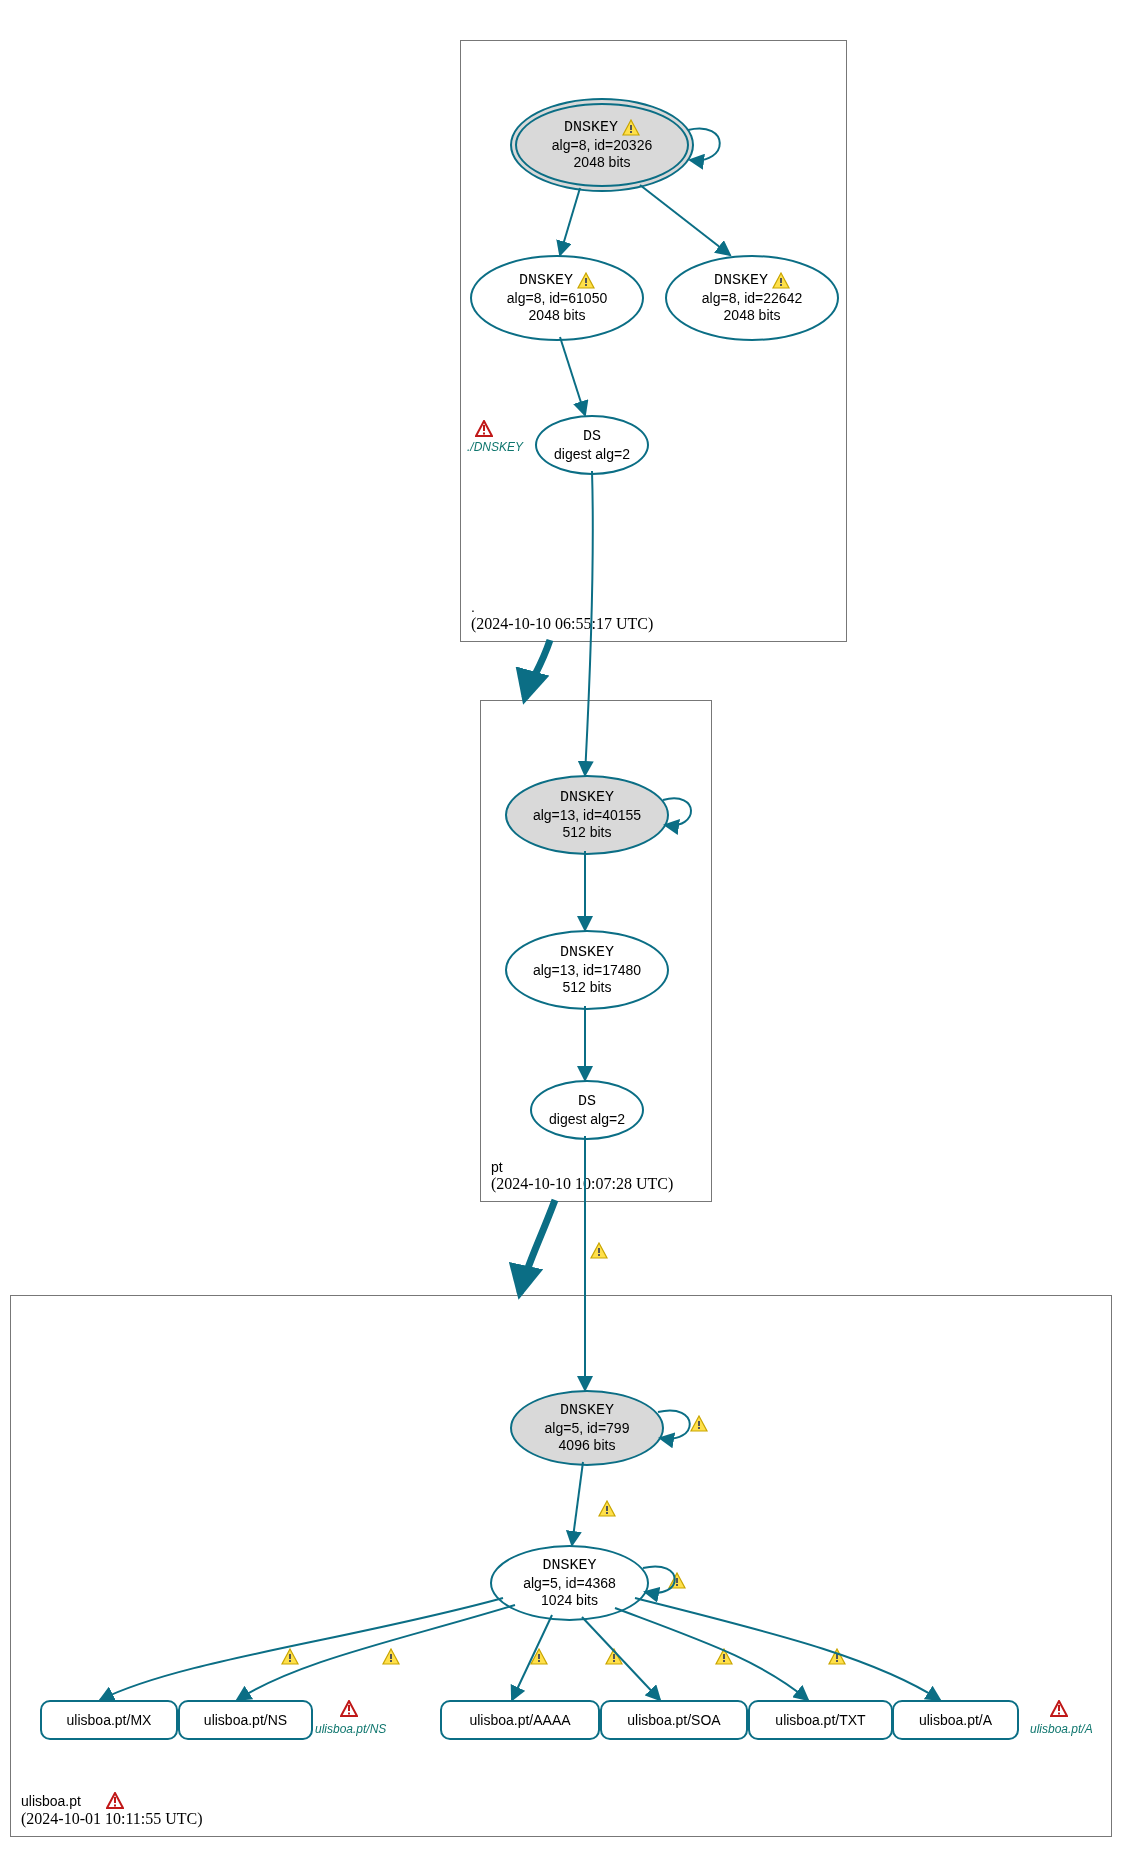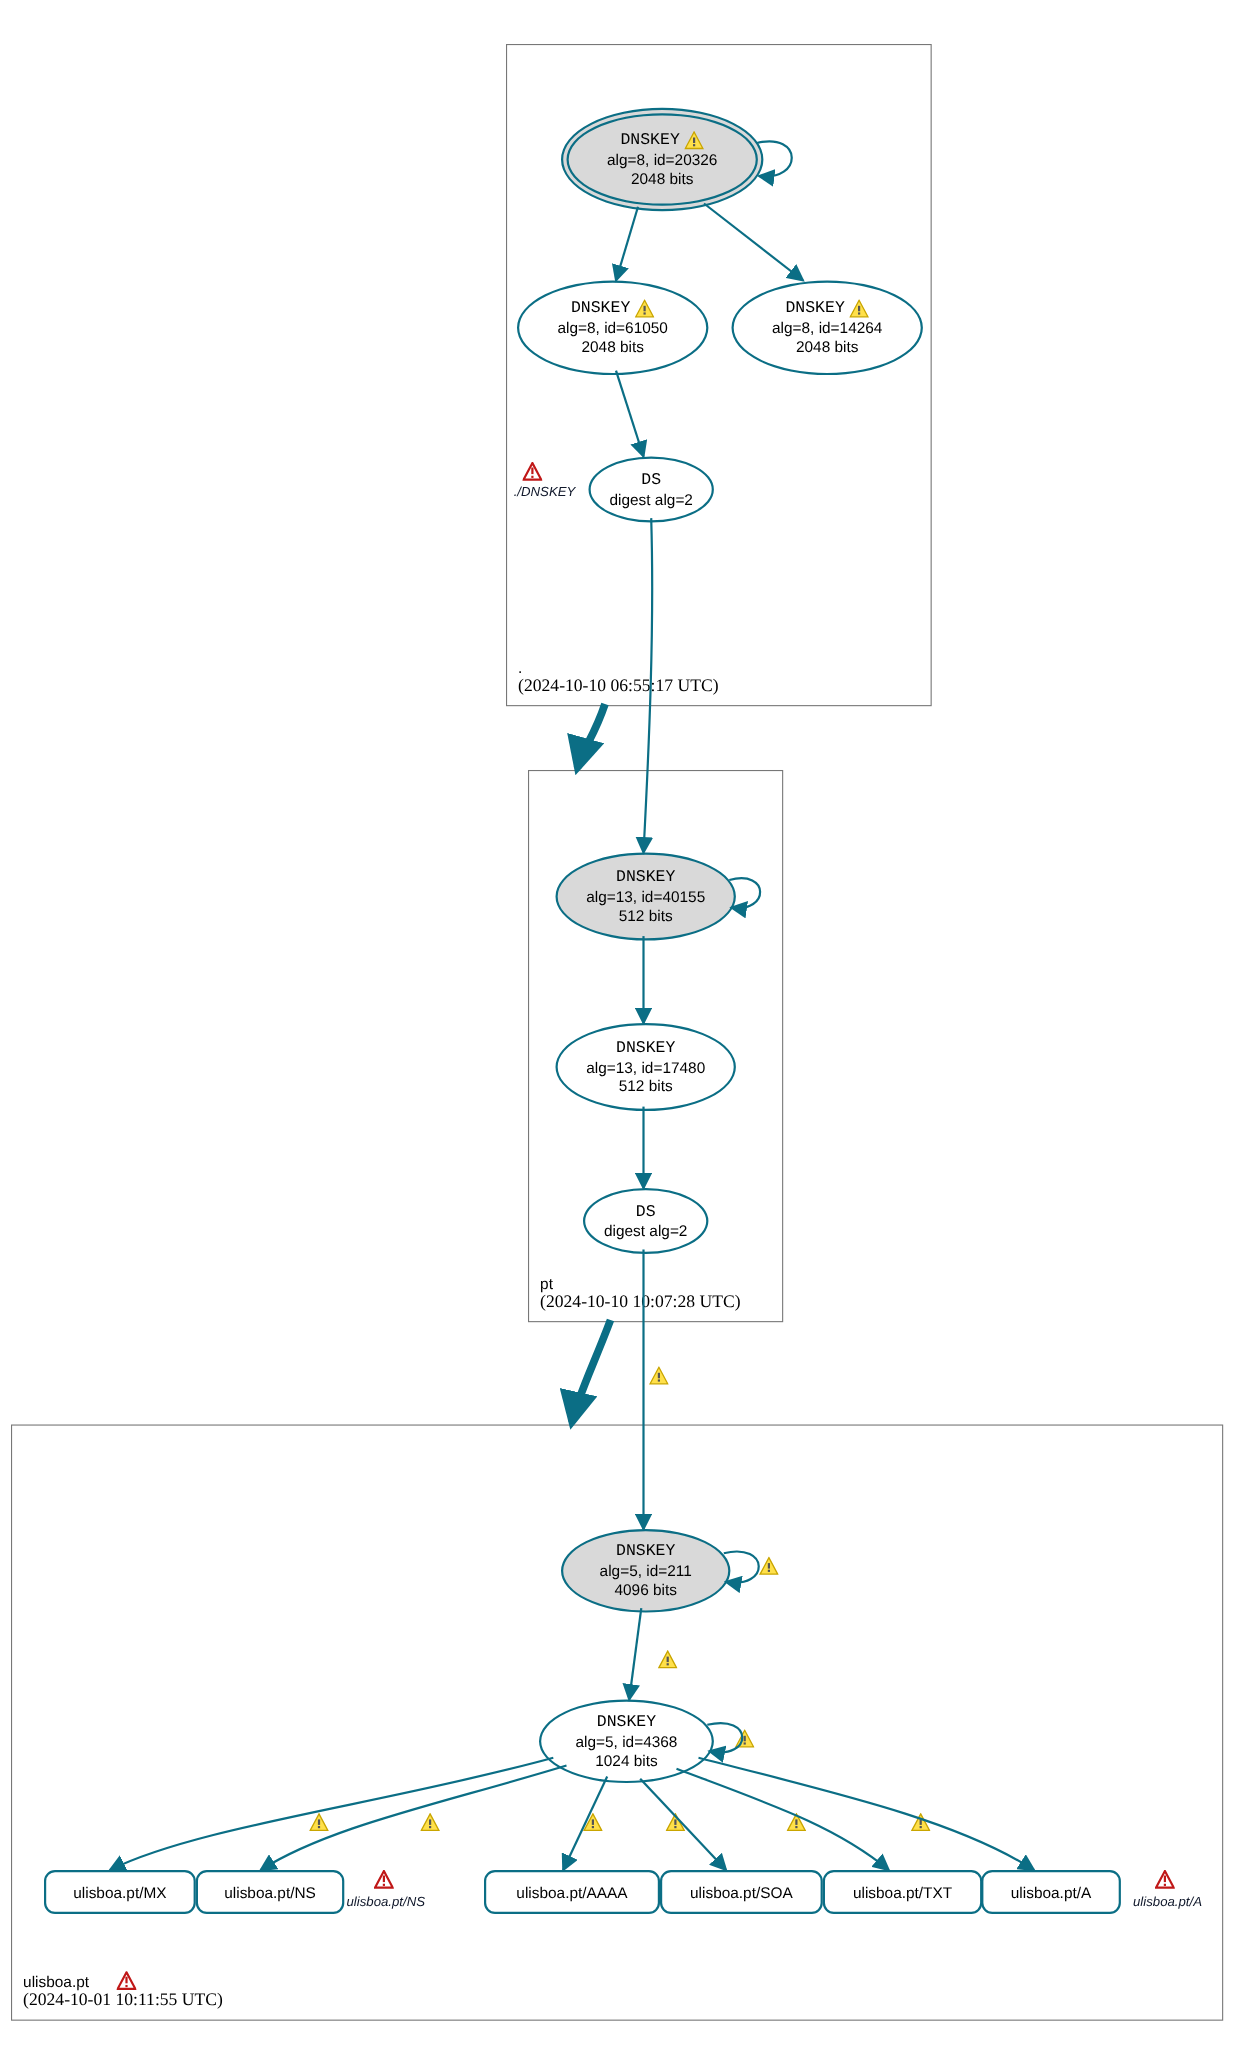--- a/index.html
+++ b/index.html
@@ -60,21 +60,21 @@
     font-size: 14px;
     padding: 0 8px;
     height: 36px;
   }
   .warn-icon { width: 18px; height: 18px; display: inline-block; }
   .err-icon { width: 18px; height: 18px; display: inline-block; }
   .float-icon { position: absolute; }
   .ghost-text {
     position: absolute;
     font-style: italic;
-    color: #0f172a;
+    color: #0f766e;
     font-size: 12px;
   }
   svg.edges {
     position: absolute;
     top: 0; left: 0;
     width: 1121px;
     height: 1868px;
     pointer-events: none;
   }
   .edge { stroke: #0b6e85; stroke-width: 2; fill: none; }
@@ -133,21 +133,21 @@
   <div class="node-sub">2048 bits</div>
 </div>
 
 <div class="dnskey-node" style="left:665px; top:255px; width:170px; height:82px;">
   <div class="node-title">
     <span>DNSKEY</span>
     <svg class="warn-icon">
         <use href="#warn-tri"></use>
       </svg>
   </div>
-  <div class="node-sub">alg=8, id=14264</div>
+  <div class="node-sub">alg=8, id=22642</div>
   <div class="node-sub">2048 bits</div>
 </div>
 
 <div class="dnskey-node" style="left:535px; top:415px; width:110px; height:56px;">
   <div class="node-title">
       <span>DS</span>
     </div>
   <div class="node-sub">digest alg=2</div>
 </div>
 
@@ -195,21 +195,21 @@
         </svg>
     </div>
     <div class="zone-time">(2024-10-01 10:11:55 UTC)</div>
   </div>
 </div>
 
 <div class="dnskey-node ksk" style="left:510px; top:1390px; width:150px; height:72px;">
   <div class="node-title">
       <span>DNSKEY</span>
     </div>
-  <div class="node-sub">alg=5, id=211</div>
+  <div class="node-sub">alg=5, id=799</div>
   <div class="node-sub">4096 bits</div>
 </div>
 
 <div class="dnskey-node" style="left:490px; top:1545px; width:155px; height:72px;">
   <div class="node-title">
       <span>DNSKEY</span>
     </div>
   <div class="node-sub">alg=5, id=4368</div>
   <div class="node-sub">1024 bits</div>
 </div>

